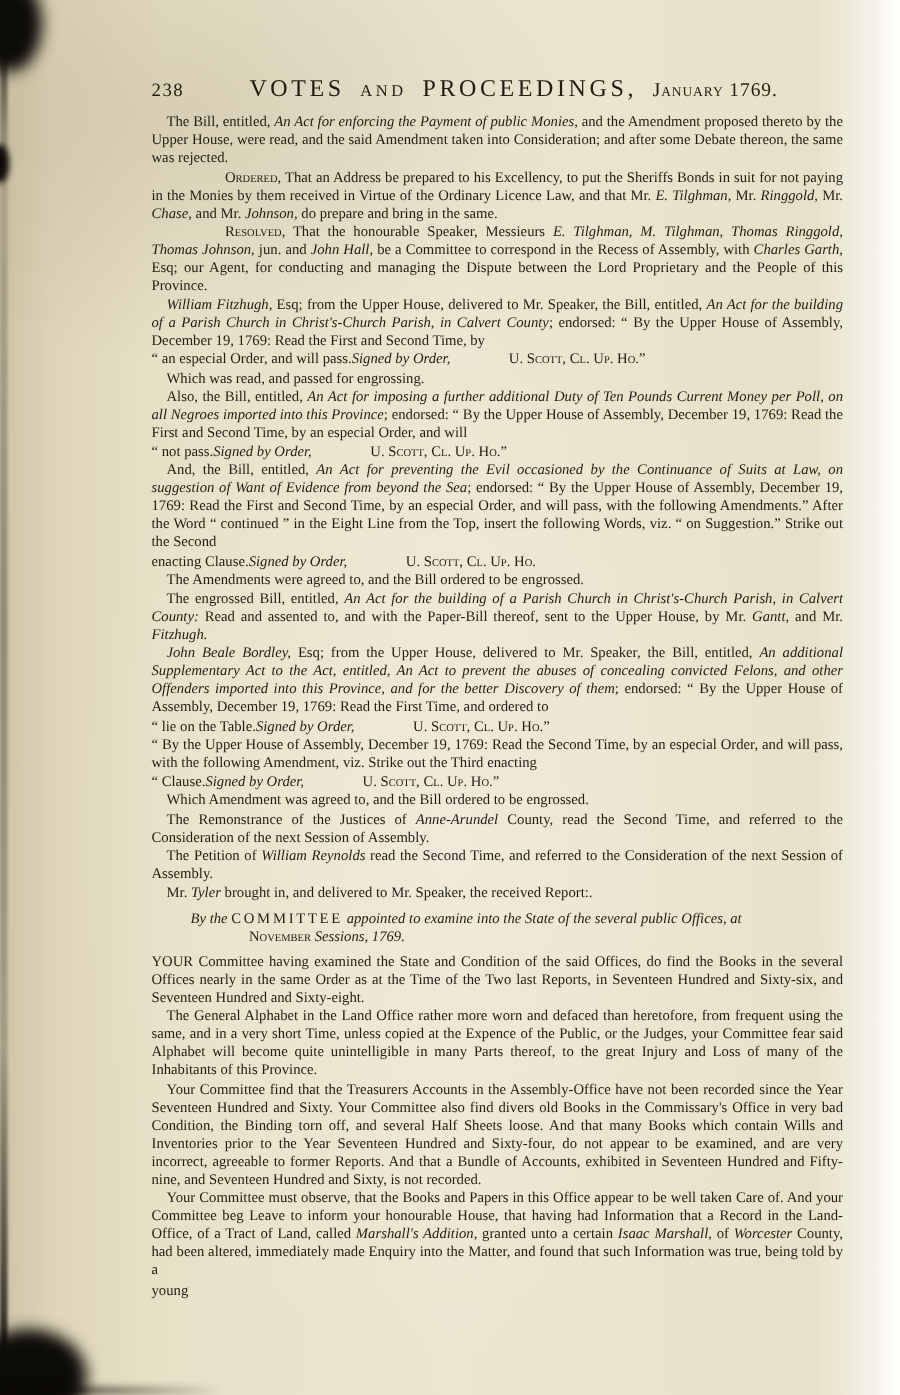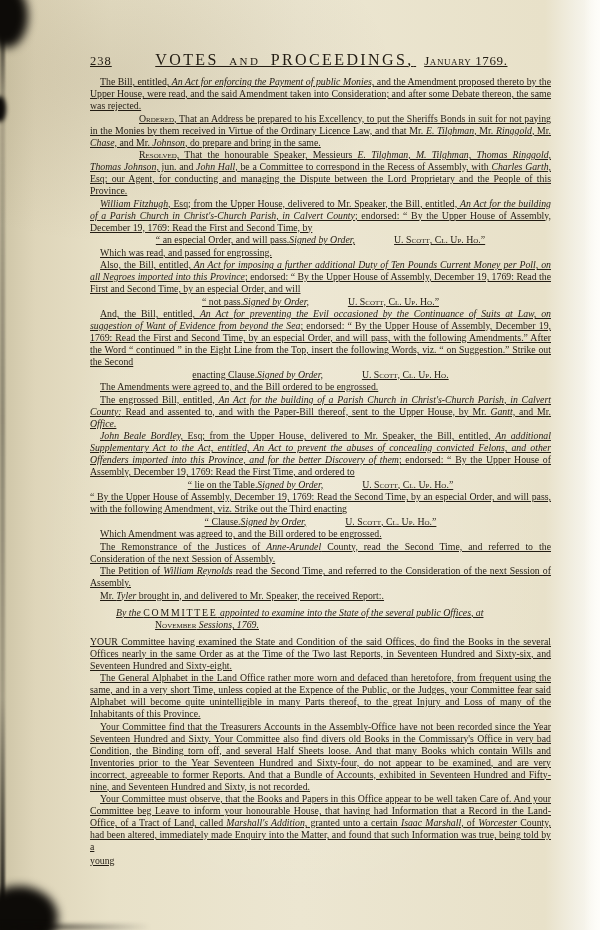--- a/index.html
+++ b/index.html
@@ -15,32 +15,32 @@
     background:linear-gradient(180deg, rgba(12,10,7,.85), rgba(12,10,7,.15) 12%, rgba(12,10,7,.32) 45%, rgba(12,10,7,.22) 75%, rgba(12,10,7,.9)); }
   .smudge { position:absolute; background:#0d0b08; border-radius:50%; filter:blur(5px); }
   .smudge.tl { left:-16px; top:-16px; width:44px; height:64px; }
   .smudge.ml { left:-6px; top:96px; width:12px; height:26px; filter:blur(2px); }
   .smudge.bl { left:-20px; bottom:-20px; width:78px; height:64px; }
   .bstreak { position:absolute; left:0; bottom:0; height:6px; width:150px; filter:blur(2px);
     background:linear-gradient(90deg, rgba(12,10,7,.85), rgba(12,10,7,0)); }
   .rightedge { position:absolute; right:0; top:0; width:16px; height:100%;
     background:linear-gradient(270deg,#fefdf9 0%, rgba(254,253,249,0) 100%); }
 
-  .text-block { position:absolute; left:90px; top:54px; width:461px; font-size:9.8px; line-height:12px;text-decoration:underline; }
+  .text-block { position:absolute; left:101px; top:54px; width:461px; font-size:9.8px; line-height:12px; }
 
   .header { display:flex; align-items:baseline; margin-bottom:8px; }
   .page-number { font-size:12.5px; letter-spacing:1px; }
   .title-wrap { flex:1; text-align:center; white-space:nowrap; }
   .title-main { font-size:16px; font-variant:small-caps; letter-spacing:2.4px; word-spacing:4px; }
   .title-date { font-size:13px; font-variant:small-caps; letter-spacing:.6px; margin-left:8px; }
 
   .para { margin:0 0 .5px 0; text-align:justify; }
   .para.indent { text-indent:10px; }
   .para.plain { text-indent:0; }
-  .para.sigline { display:flex; justify-content:center; text-align:left; }
+  .para.sigline { display:flex; justify-content:flex-start; text-align:left; }
   .para.center { text-align:left; text-indent:0; }
   .para.heading { margin:5px 26px 4px 26px; line-height:12.5px; }
   .it { font-style:italic; }
   .sc { font-variant:small-caps;padding-left:39px; }
   .ls { letter-spacing:1.8px; }
 
   .catchword-row { text-align:left; padding-right:52px; margin-top:2px; }
 </style>
 </head>
 <body>
@@ -79,21 +79,21 @@
           <span class="it">Signed by Order,</span>
           <span class="sc">U. Scott, Cl. Up. Ho.”</span>
         </p>
         <p class="para indent"><span>And, the Bill, entitled, </span><span class="it">An Act for preventing the Evil occasioned by the Continuance of Suits at Law, on suggestion of Want of Evidence from beyond the Sea</span><span>; endorsed: “ By the Upper House of Assembly, December 19, 1769: Read the First and Second Time, by an especial Order, and will pass, with the following Amendments.” After the Word “ continued ” in the Eight Line from the Top, insert the following Words, viz. “ on Suggestion.” Strike out the Second</span></p>
         <p class="para sigline">
           <span>enacting Clause.</span>
           <span class="it">Signed by Order,</span>
           <span class="sc">U. Scott, Cl. Up. Ho.</span>
         </p>
         <p class="para indent"><span>The Amendments were agreed to, and the Bill ordered to be engrossed.</span></p>
-        <p class="para indent"><span>The engrossed Bill, entitled, </span><span class="it">An Act for the building of a Parish Church in Christ's-Church Parish, in Calvert County:</span><span> Read and assented to, and with the Paper-Bill thereof, sent to the Upper House, by Mr. </span><span class="it">Gantt,</span><span> and Mr. </span><span class="it">Office.</span></p>
+        <p class="para indent"><span>The engrossed Bill, entitled, </span><span class="it">An Act for the building of a Parish Church in Christ's-Church Parish, in Calvert County:</span><span> Read and assented to, and with the Paper-Bill thereof, sent to the Upper House, by Mr. </span><span class="it">Gantt,</span><span> and Mr. </span><span class="it">Fitzhugh.</span></p>
         <p class="para indent"><span class="it">John Beale Bordley,</span><span> Esq; from the Upper House, delivered to Mr. Speaker, the Bill, entitled, </span><span class="it">An additional Supplementary Act to the Act, entitled, An Act to prevent the abuses of concealing convicted Felons, and other Offenders imported into this Province, and for the better Discovery of them</span><span>; endorsed: “ By the Upper House of Assembly, December 19, 1769: Read the First Time, and ordered to</span></p>
         <p class="para sigline">
           <span>“ lie on the Table.</span>
           <span class="it">Signed by Order,</span>
           <span class="sc">U. Scott, Cl. Up. Ho.”</span>
         </p>
         <p class="para plain"><span>“ By the Upper House of Assembly, December 19, 1769: Read the Second Time, by an especial Order, and will pass, with the following Amendment, viz. Strike out the Third enacting</span></p>
         <p class="para sigline">
           <span>“ Clause.</span>
           <span class="it">Signed by Order,</span>

